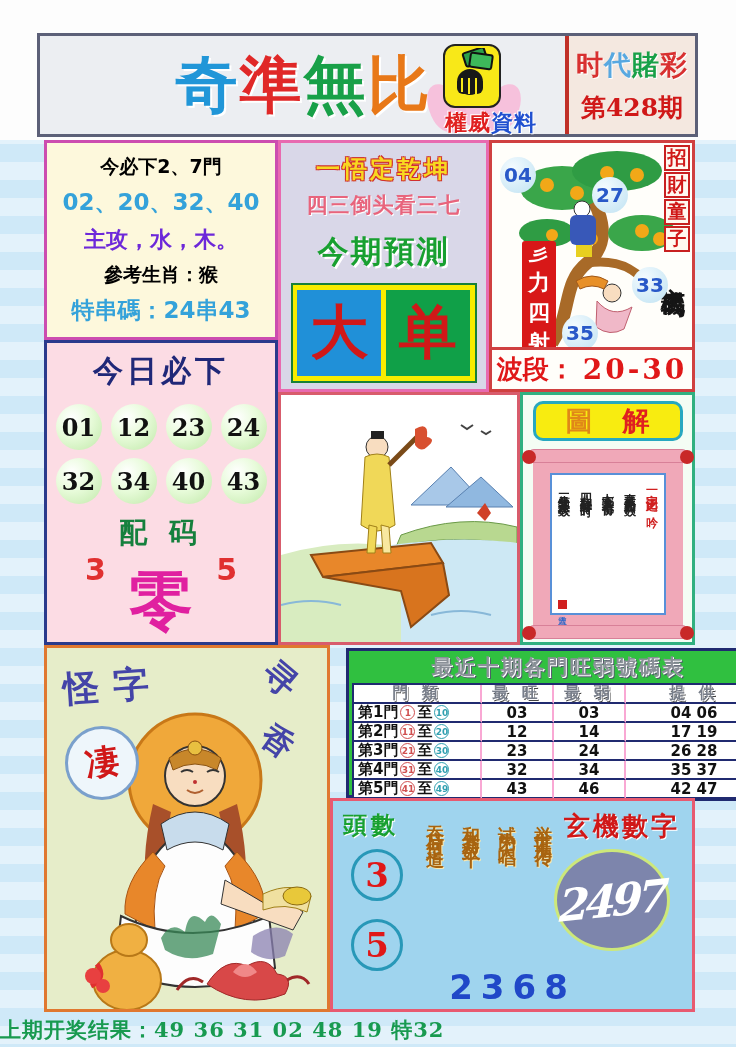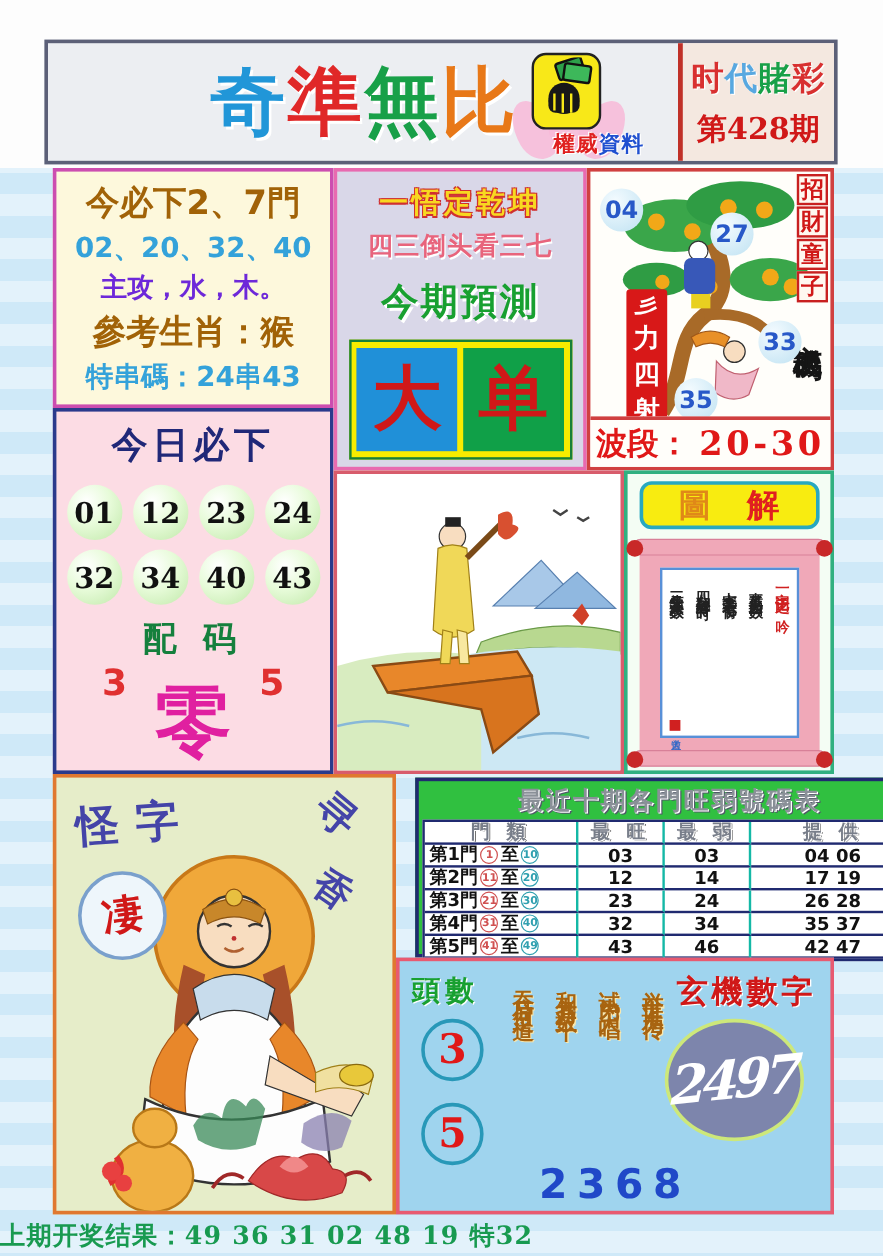--- a/index.html
+++ b/index.html
@@ -17,34 +17,34 @@
     text-shadow:2px 2px 0 #fff; }
   .tc0{color:#2196d8}.tc1{color:#e02828}.tc2{color:#18a048}.tc3{color:#e87818}
   .lotus { right:46px; top:38px; width:90px; height:60px; }
   .lotus span { position:absolute; width:34px; height:52px; background:#f8b8d8; border-radius:50% 50% 50% 50%/60% 60% 40% 40%; opacity:.85; }
   .lotus span:nth-child(1){left:0;top:8px;transform:rotate(-30deg)}
   .lotus span:nth-child(2){left:28px;top:0}
   .lotus span:nth-child(3){left:56px;top:8px;transform:rotate(30deg)}
   .badge { right:64px; top:8px; width:58px; height:64px; background:#f8e818; border:2px solid #222;
     border-radius:12px; display:flex; align-items:center; justify-content:center; }
   .badge svg { display:block; }
-  .authority { right:28px; top:72px; font-size:18px; font-weight:bold; letter-spacing:1px;
+  .authority { right:28px; top:72px; font-size:22px; font-weight:bold; letter-spacing:1px;
     text-shadow:1px 1px 0 #fff,-1px -1px 0 #fff; }
   .authority .a1{color:#e02020}.authority .a2{color:#2050d0}
   .header-right { width:130px; border-left:4px solid #c03028; background:#f4e8e0;
     display:flex; flex-direction:column; align-items:center; justify-content:center; gap:8px; }
   .era { font-size:27px; font-weight:bold; letter-spacing:1px; text-shadow:1px 1px 0 #fff; }
   .era .e0{color:#d83030}.era .e1{color:#58a8e0}.era .e2{color:#18a048}.era .e3{color:#d83030}
   .issue { color:#d01818; font-size:25px; font-weight:bold; font-family:"DejaVu Serif",serif; }
 
   
   .box-tips { left:44px; top:140px; width:234px; height:200px; background:#fdf8dc;
     border:3px solid #cc4db0; display:flex; flex-direction:column; justify-content:space-evenly;
     text-align:center; font-weight:bold; padding:4px 2px; }
-  .tip-red{color:#a16207;font-size:28px}
+  .tip-red{color:#000000;font-size:19px}
   .tip-blue{color:#34a2da;font-size:23px}
   .tip-green{color:#6d28d9;font-size:22px;font-family:Liberation Serif, serif}
 
   
   .box-today { left:44px; top:340px; width:234px; height:305px; background:#fcdce4;
     border:3px solid #2a3a8c; }
   .today-title { text-align:center; color:#202878; font-size:30px; font-weight:bold; margin-top:8px;
     letter-spacing:4px; font-family:"DejaVu Serif",serif; }
   .balls { display:flex; flex-wrap:wrap; justify-content:center; gap:8px 9px; margin-top:12px; padding:0 4px; }
   .ball { width:46px; height:46px; border-radius:50%;
@@ -122,21 +122,21 @@
   .seal { width:9px; height:9px; background:#d02020; }
   .sig-name { writing-mode:vertical-rl; text-orientation:upright; font-size:9px; color:#3068c8; }
 
   
   .box-table { left:320px; top:648px; width:424px; height:150px; background:#30c040;
     border:3px solid #202a70;margin-left:26px; }
   .tbl-title { text-align:center; font-size:21px; font-weight:bold; color:#8a9098; letter-spacing:2px;
     text-shadow:1px 1px 0 #fff,2px 2px 0 #505868; padding-top:2px; }
   .grid { margin:2px 3px 0; background:#fff; border:2px solid #202a70;
     display:grid; grid-template-columns:128px 72px 72px 1fr; }
-  .gcell { border-right:2px solid #14b8a6; border-bottom:2px solid #202a70;
+  .gcell { border-right:2px solid #f9a8d4; border-bottom:2px solid #202a70;
     display:flex; align-items:center; justify-content:center; height:19px;
     font-size:15px; font-weight:bold; color:#111; }
   .gcell:nth-child(4n){border-right:none}
   .ghead { color:#787e8a; letter-spacing:4px; text-shadow:1px 1px 0 #fff,1.5px 1.5px 0 #444; font-size:16px; }
   .door-cell { justify-content:flex-start; padding-left:4px; gap:2px; }
   .cnum { width:15px; height:15px; border-radius:50%; font-size:9px; font-weight:bold;
     display:flex; align-items:center; justify-content:center; }
   .cnum-red { border:1.5px solid #d05050; color:#d05050; }
   .cnum-teal { border:1.5px solid #30a0b0; color:#30a0b0; }
 

